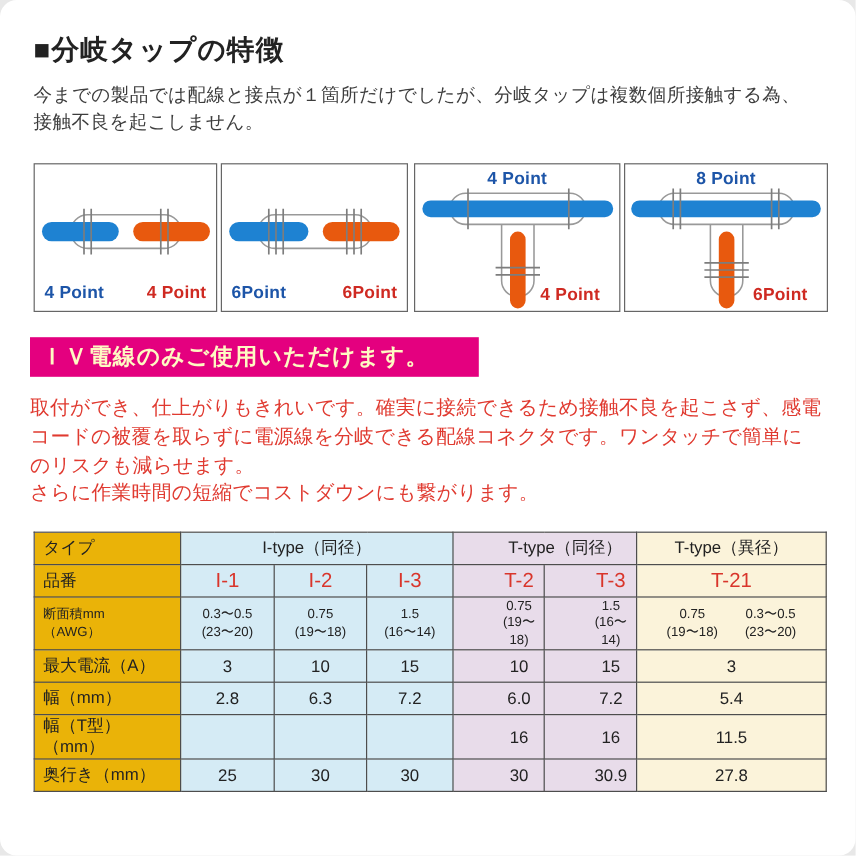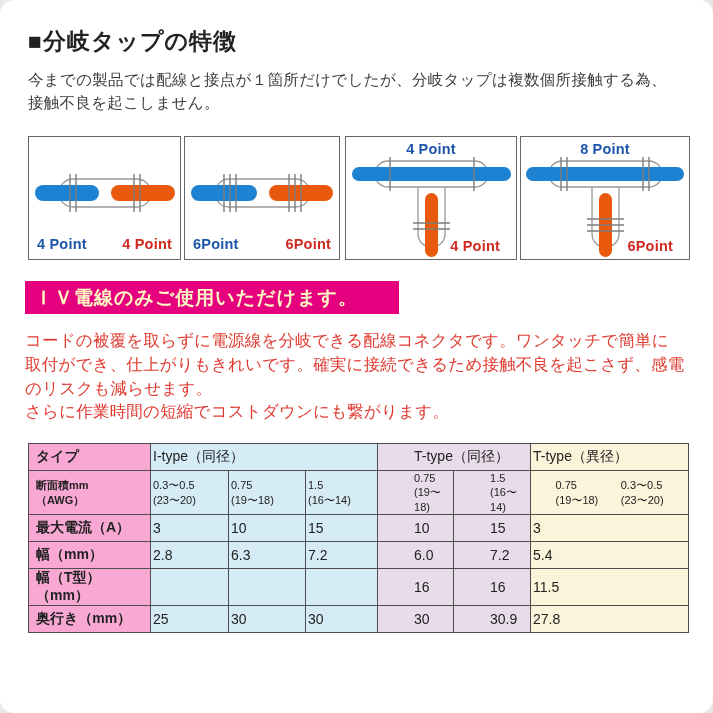--- a/index.html
+++ b/index.html
@@ -37,23 +37,23 @@
   
   .banner{position:absolute;left:25px;top:281px;width:374px;height:33px;
           background:var(--banner-bg);color:#fef9c3;font-size:19px;font-weight:700;
           line-height:33px;padding-left:9px;letter-spacing:1px;}
   
   .desc{position:absolute;left:25px;top:329px;font-size:16.5px;color:var(--desc-red);
         line-height:1.44;letter-spacing:.2px;}
   
   .spec{position:absolute;left:28px;top:443px;border-collapse:collapse;table-layout:fixed;
         width:660px;font-size:14px;color:#222;}
-  .spec td{border:1px solid var(--tbl-border);text-align:left;vertical-align:middle;
+  .spec td{border:1px solid var(--tbl-border);text-align:center;vertical-align:middle;
            height:27px;padding:0 2px;}
-  .spec td.lbl{text-align:left;padding-left:7px;background:#f9a8d4;font-size:14px;font-weight:bold;}
+  .spec td.lbl{text-align:left;padding-left:7px;background:#eab308;font-size:14px;}
   .spec td.cblue{background:var(--cell-blue);}
   .spec td.cpurple{background:var(--cell-purple);padding-left:36px;}
   .spec td.ccream{background:var(--cell-cream);}
   .spec tr.codes td{font-size:17px;color:var(--code-red);height:27px;}
   .spec tr.area td{height:44px;font-size:11px;line-height:1.3;}
   .pairwrap{display:flex;justify-content:space-evenly;align-items:center;}
 </style>
 </head>
 <body>
 
@@ -146,22 +146,22 @@
       </svg>
       <div class="dlabel blue topc">8 Point</div>
       <div class="dlabel red stem">6Point</div>
     </div>
 
   </div>
 
   <div class="banner">ＩＶ電線のみご使用いただけます。</div>
 
   <div class="desc">
+    <div>取付ができ、仕上がりもきれいです。確実に接続できるため接触不良を起こさず、感電</div>
     <div>コードの被覆を取らずに電源線を分岐できる配線コネクタです。ワンタッチで簡単に</div>
-    <div>取付ができ、仕上がりもきれいです。確実に接続できるため接触不良を起こさず、感電</div>
     <div>のリスクも減らせます。</div>
     <div>さらに作業時間の短縮でコストダウンにも繋がります。</div>
   </div>
 
   <table class="spec">
     <colgroup>
       <col style="width:122px">
         <col style="width:78px">
         <col style="width:77px">
         <col style="width:72px">
@@ -169,20 +169,29 @@
         <col style="width:77px">
         <col style="width:158px">
     </colgroup>
     <tbody>
         <tr>
       <td class="lbl">タイプ</td>
       <td class="cblue" colspan="3">I-type（同径）</td>
       <td class="cpurple" colspan="2">T-type（同径）</td>
       <td class="ccream">T-type（異径）</td>
     </tr>
+    <tr class="codes">
+      <td class="lbl" style="font-size:14px;color:#222">品番</td>
+      <td class="cblue">I-1</td>
+      <td class="cblue">I-2</td>
+      <td class="cblue">I-3</td>
+      <td class="cpurple">T-2</td>
+      <td class="cpurple">T-3</td>
+      <td class="ccream">T-21</td>
+    </tr>
     <tr class="area">
       <td class="lbl">
         <div>断面積mm</div>
         <div>（AWG）</div>
       </td>
       <td class="cblue">
         <div>0.3〜0.5</div>
         <div>(23〜20)</div>
       </td>
       <td class="cblue">

